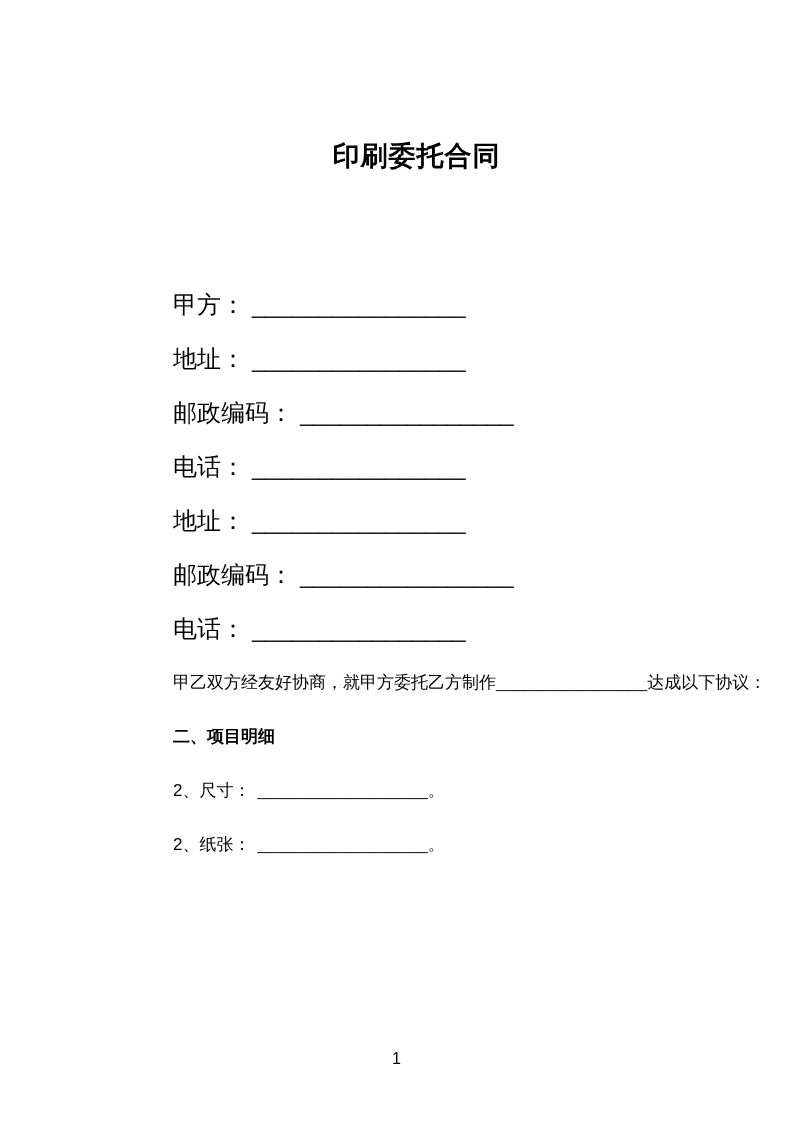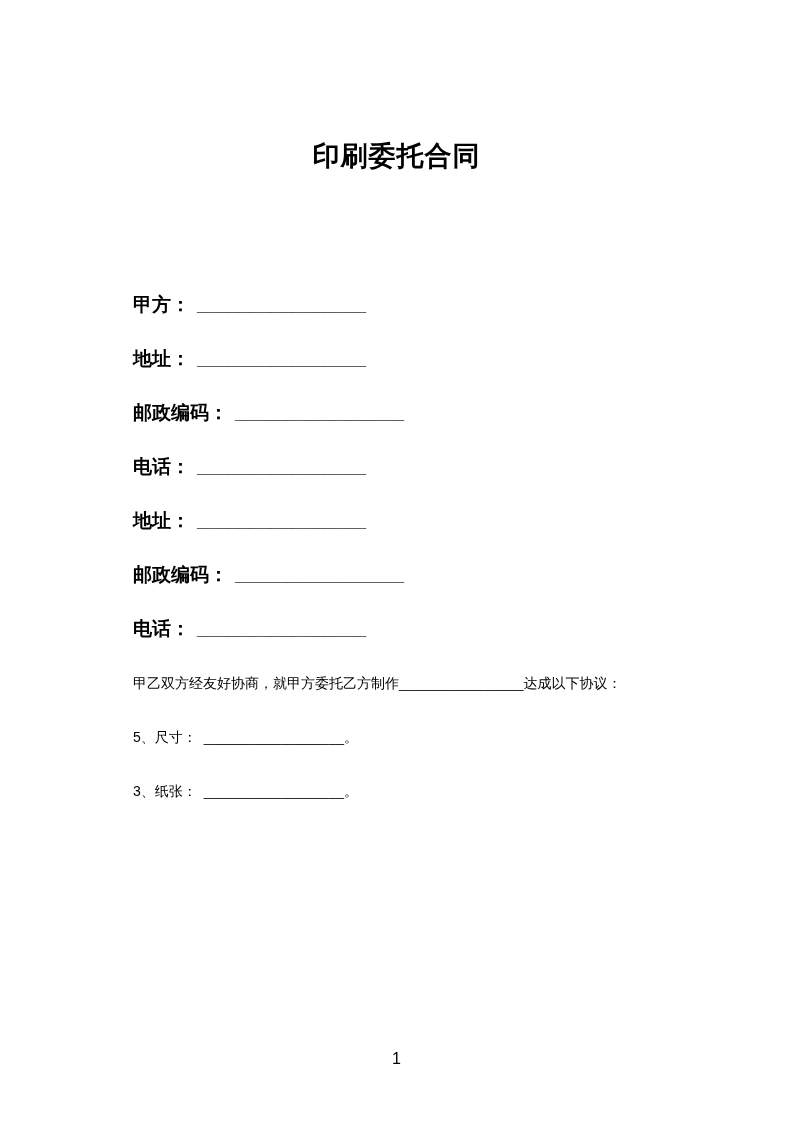--- a/index.html
+++ b/index.html
@@ -10,43 +10,43 @@
   .page {
     position: relative;
     width: 793px;
     height: 1122px;
     background: #ffffff;
     color: #000000;
     font-family: "Liberation Sans", "DejaVu Sans", sans-serif;
     box-sizing: border-box;
     padding-top: 138px;
     overflow: hidden;
+    padding-left: 40px;
   }
   .doc-title {
     margin: 0 0 118px 0;
     text-align: center;
     font-size: 27px;
     font-weight: bold;
     line-height: 36px;
     letter-spacing: 1px;
     color: #000000;
   }
   .content {
     margin-left: 133px;
     margin-right: 100px;
   }
   .line {
-    font-size: 14px;
+    font-size: 17px;
     line-height: 26px;
     margin: 0 0 28px 0;
     white-space: nowrap;
   }
   .field-line {
-    font-size: 19px;
-    font-weight: bold;
+    font-size: 24px;
   }
   .blank {
     letter-spacing: 0;
     color: #1a1a1a;
   }
   .gap {
     display: inline-block;
     width: 7px;
   }
   .bold-line {
@@ -83,23 +83,24 @@
 
     <p class="line field-line"><span>地址：</span><span class="gap"></span><span class="blank">________________</span></p>
 
     <p class="line field-line"><span>邮政编码：</span><span class="gap"></span><span class="blank">________________</span></p>
 
     <p class="line field-line"><span>电话：</span><span class="gap"></span><span class="blank">________________</span></p>
 
     <p class="line"><span>甲乙双方经友好协商，就甲方委托乙方制作</span><span class="blank">________________</span><span>达成以下协议：</span></p>
 
 
+    <p class="line bold-line">二、项目明细</p>
 
 
-    <p class="line"><span>5、尺寸：</span><span class="gap"></span><span class="blank">__________________</span><span>。</span></p>
+    <p class="line"><span>2、尺寸：</span><span class="gap"></span><span class="blank">__________________</span><span>。</span></p>
 
-    <p class="line"><span>3、纸张：</span><span class="gap"></span><span class="blank">__________________</span><span>。</span></p>
+    <p class="line"><span>2、纸张：</span><span class="gap"></span><span class="blank">__________________</span><span>。</span></p>
 
   </div>
 
   <div class="page-number">1</div>
 
 </div>
 
 </body></html>

